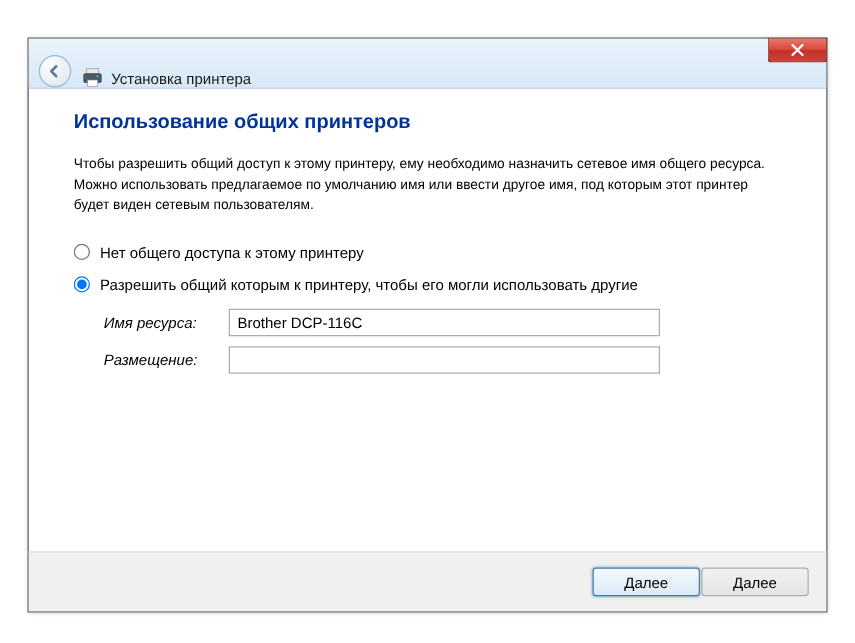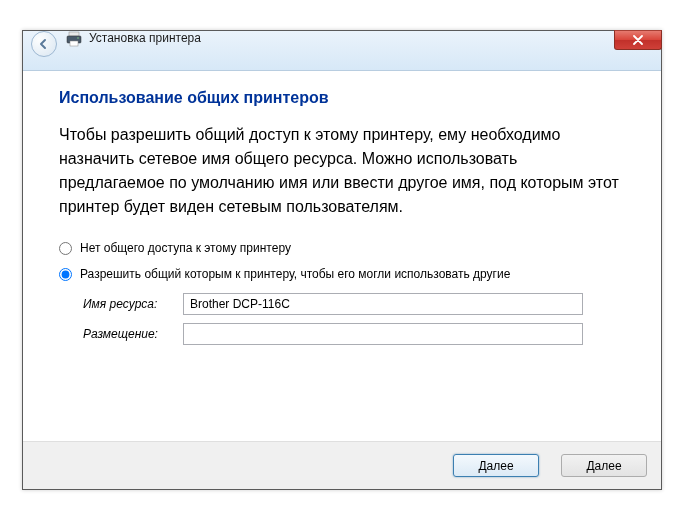--- a/index.html
+++ b/index.html
@@ -21,21 +21,21 @@
       background: #fff;
       box-shadow: 0 0 4px rgba(0,0,0,0.2);
       display: flex;
       flex-direction: column;
     }
     .titlebar {
       height: 40px;
       background: linear-gradient(to bottom, #eaf3fb 0%, #d7e8f7 100%);
       border-bottom: 1px solid #b8cde0;
       display: flex;
-      align-items: flex-start;
+      align-items: flex-end;
       padding: 0 8px;
       position: relative;
     }
     .back-btn {
       width: 26px;
       height: 26px;
       border-radius: 50%;
       background: radial-gradient(circle at 30% 30%, #fdfefe, #d9e6f2);
       border: 1px solid #9db8d2;
       display: flex;
@@ -78,21 +78,21 @@
       padding: 18px 36px 10px 36px;
       color: #000;
     }
     .heading {
       font-size: 16px;
       color: #003399;
       margin-bottom: 16px;
       font-weight: bold;
     }
     .desc {
-      font-size: 16px;
+      font-size: 11px;
       color: #000;
       line-height: 1.5;
       margin-bottom: 22px;
     }
     .radio-row {
       display: flex;
       align-items: center;
       margin-bottom: 12px;
       cursor: pointer;
     }
@@ -114,36 +114,36 @@
       align-items: center;
       margin-bottom: 8px;
     }
     .form-label {
       width: 100px;
       font-size: 12px;
       text-align: left;
       font-style: italic;
     }
     .form-input {
-      width: 400px;
+      width: 345px;
       height: 22px;
       border: 1px solid #abadb3;
       padding: 2px 6px;
       font-size: 12px;
       font-family: inherit;
     }
     .footer {
       height: 48px;
       background: #f0f0f0;
       border-top: 1px solid #dfdfdf;
       display: flex;
       align-items: center;
       justify-content: flex-end;
       padding: 0 14px;
-      gap: 22px;
+      gap: 1px;
     }
     .btn {
       min-width: 86px;
       height: 23px;
       font-size: 12px;
       font-family: inherit;
       border: 1px solid #acacac;
       border-radius: 3px;
       background: linear-gradient(to bottom, #f2f2f2, #e3e3e3);
       cursor: pointer;

